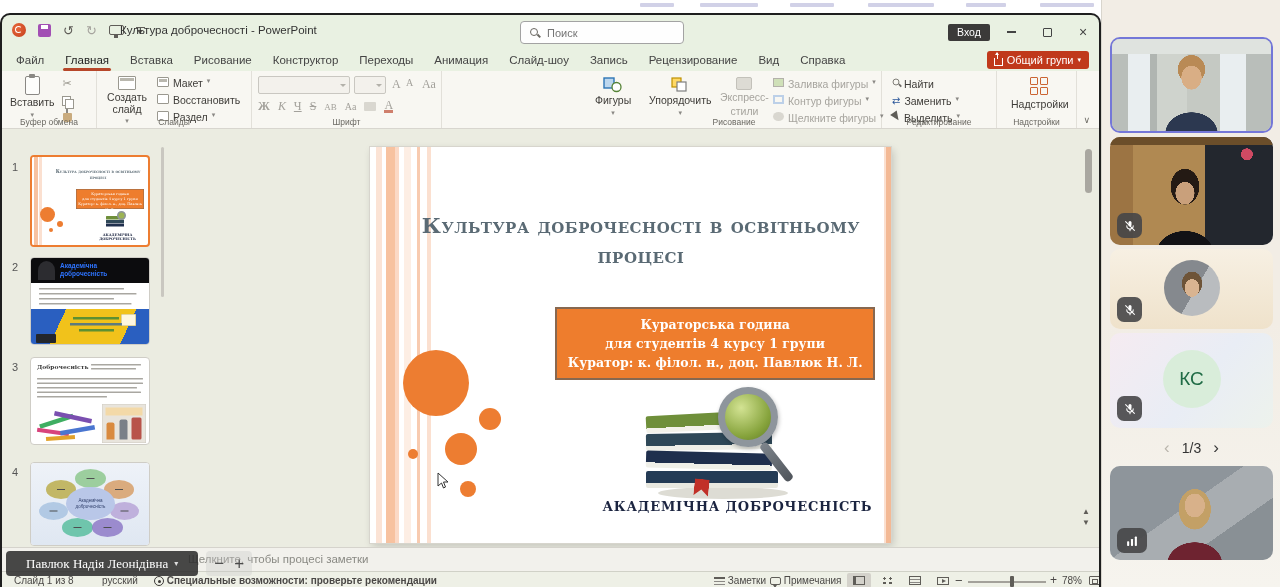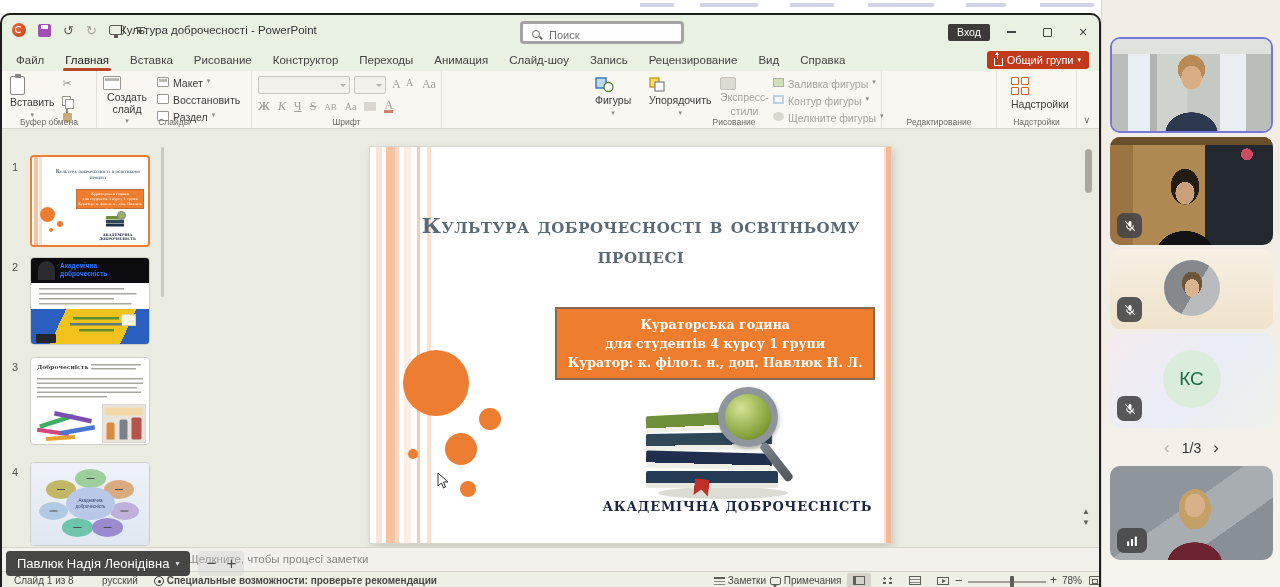--- a/index.html
+++ b/index.html
@@ -22,21 +22,21 @@
   .ppt-logo::after { content:""; position:absolute; left:3px; top:3px; width:5px; height:5px; border:1.8px solid #fff; border-right-color:transparent; border-radius:50%; }
   .save-ico { width:13px; height:13px; background:#a24fb4; border-radius:2px; position:relative; }
   .save-ico::after { content:""; position:absolute; left:3px; top:1px; width:7px; height:4px; background:#fff; }
   .glyph-btn { font-size:13px; color:#5f5d58; line-height:1; }
   .glyph-dim { color:#a6a49e; }
   .pres-ico { width:15px; height:10px; border:1.5px solid #5f5d58; border-radius:2px; position:relative; }
   .pres-ico::after { content:""; position:absolute; left:4px; bottom:-4px; width:4px; height:3px; background:#5f5d58; }
   .more-ico { width:9px; border-top:1.4px solid #5f5d58; position:relative; height:7px; }
   .more-ico::after { content:""; position:absolute; left:1px; top:2px; border-left:3.5px solid transparent; border-right:3.5px solid transparent; border-top:4px solid #5f5d58; }
   .win-title { position:absolute; left:118px; top:9px; font-size:11.5px; color:#333; }
-  .searchbox { position:absolute; left:518px; top:6px; width:164px; height:23px; background:#fefefe; border:3px solid #a3a3a3; border-radius:4px; }
+  .searchbox { position:absolute; left:518px; top:6px; width:164px; height:23px; background:#fefefe; border:1px solid #a3a3a3; border-radius:4px; }
   .searchbox input { position:absolute; left:26px; top:0; width:130px; height:21px; border:none; outline:none; background:transparent; font-size:11px; color:#777; font-family:"Liberation Sans",sans-serif; }
   .mag { width:8px; height:8px; border:1.5px solid #6a6862; border-radius:50%; position:relative; display:inline-block; }
   .mag::after { content:""; position:absolute; width:4px; height:1.5px; background:#6a6862; transform:rotate(45deg); right:-3.5px; bottom:-1px; }
   .signin { position:absolute; left:946px; top:9px; height:17px; padding:2px 9px; background:#3b3a39; color:#fff; font-size:10.5px; border-radius:2px; }
   .winctl { position:absolute; top:10px; width:14px; height:14px; display:flex; align-items:center; justify-content:center; color:#444; }
   .min-bar { width:9px; height:1.4px; background:#444; }
   .max-box { width:9px; height:9px; border:1.3px solid #444; border-radius:1px; }
   .x-glyph { font-size:14px; line-height:1; }
 
   
@@ -47,21 +47,21 @@
   .share-btn { position:absolute; right:10px; top:36px; height:18px; background:#c0391b; color:#fff; font-size:11px;
                border-radius:3px; padding:2px 8px 2px 7px; display:flex; align-items:center; gap:4px; }
   .share-ico { width:9px; height:8px; border:1.2px solid #fff; border-top:none; position:relative; margin-top:3px; }
   .share-ico::after { content:""; position:absolute; left:2.2px; top:-5px; width:1.4px; height:6px; background:#fff; }
   .share-ico::before { content:""; position:absolute; left:0.6px; top:-5.4px; border-left:2.4px solid transparent; border-right:2.4px solid transparent; border-bottom:3px solid #fff; }
 
   
   .ribbon { position:absolute; left:0; top:56px; right:0; height:58px; background:#f8f7f2; border-bottom:1px solid #d8d6cf; }
   .rgroup { position:absolute; top:0; height:57px; border-right:1px solid #e2e0d9; }
   .glabel { position:absolute; bottom:1px; left:0; right:0; text-align:center; font-size:8.5px; color:#6a6862; }
-  .bigbtn { display:flex; flex-direction:column; gap:2px; font-size:10.5px; color:#3e3c38; text-align:center; line-height:1.1; }
+  .bigbtn { display:flex; flex-direction:column; align-items:center; gap:2px; font-size:10.5px; color:#3e3c38; text-align:center; line-height:1.1; }
   .smrow { display:flex; align-items:flex-start; gap:4px; font-size:10.5px; color:#3e3c38; white-space:nowrap; }
   .dd { font-size:7px; color:#8a8884; }
   .clip-ico { width:15px; height:19px; border:1.6px solid #8a8884; border-radius:2px; position:relative; background:#fdfdfb; }
   .clip-ico::after { content:""; position:absolute; left:3.5px; top:-3px; width:6px; height:3.5px; background:#8a8884; border-radius:1px; }
   .mini-ico { width:12px; height:10px; border:1.2px solid #9a988f; border-radius:1px; background:#fff; position:relative; }
   .mini-ico.hdr::after { content:""; position:absolute; left:1px; top:1px; right:1px; height:2.5px; background:#b9b7ae; }
   .combo { height:18px; background:#f3f1ec; border:1px solid #c9c7c1; border-radius:2px; position:relative; }
   .combo::after { content:""; position:absolute; right:3px; top:7px; border-left:3px solid transparent; border-right:3px solid transparent; border-top:3.5px solid #b3b1aa; }
   .fletter { font-size:12px; color:#a3a19b; font-family:"Liberation Serif",serif; }
   .ico-lines { width:13px; height:10px; background:repeating-linear-gradient(to bottom,#989690 0 1.6px,transparent 1.6px 4.4px); }
@@ -134,21 +134,21 @@
   .vb-show { width:12px; height:8px; border:1.1px solid #5f5d58; position:relative; }
   .vb-show::after { content:""; position:absolute; left:3.5px; top:1px; border-top:2.5px solid transparent; border-bottom:2.5px solid transparent; border-left:4px solid #5f5d58; }
   .zoom-track { position:absolute; top:9px; width:78px; height:2px; background:#a3a19a; }
   .zoom-thumb { position:absolute; top:-5px; left:42px; width:4px; height:11px; background:#5f5d58; border-radius:1px; }
   .fit-ico { width:11px; height:9px; border:1.2px solid #5f5d58; border-radius:1px; position:relative; }
   .fit-ico::after { content:""; position:absolute; left:2.5px; top:1.5px; width:4px; height:3px; border:1px solid #5f5d58; }
 
   
   .presenter { left:6px; top:551px; height:25px; display:flex; align-items:center; gap:8px; z-index:50; }
   .pr-pill { background:rgba(45,45,45,.87); color:#fff; border-radius:4px; height:25px; display:flex; align-items:center;
-             gap:6px; padding:0 11px; font-size:13px; white-space:nowrap; }
+             gap:6px; padding:0 20px; font-size:13px; white-space:nowrap;font-family:Liberation Serif, serif; }
   .pr-caret { font-size:8px; color:#ddd; }
   .zoom-pill { display:flex; align-items:center; gap:10px; font-size:17px; color:#4a4a4a;
                background:rgba(200,200,200,.35); border-radius:4px; height:25px; padding:0 8px; }
 
   
   .sidebar { left:1101px; top:0; width:179px; height:587px; background:linear-gradient(#f2ede5 0 55%,#f6f4ee); border-left:1px solid #d8d5cd; }
   .tile { position:absolute; left:8px; width:163px; border-radius:10px; overflow:hidden; background:#ddd; }
   .tile-active { border:2.5px solid #7477D8; }
   .paint { position:absolute; inset:0; }
   .badge { position:absolute; left:7px; bottom:7px; width:25px; height:25px; border-radius:7px;
@@ -321,20 +321,36 @@
         <div class="smrow" style="color:#a6a49e">
             <span style="width:11px;height:9px;background:#d9d7d0;border-radius:50%"></span>
             <span>Щелкните фигуры</span>
             <span class="dd">▾</span>
           </div>
       </div>
       <div class="glabel">Рисование</div>
     </div>
 
     <div class="rgroup" style="left:880px;width:115px">
+      <div style="position:absolute;left:10px;top:7px;display:flex;flex-direction:column;gap:5px">
+        <div class="smrow">
+            <span class="mag" style="transform:scale(.85)"></span>
+            <span>Найти</span>
+          </div>
+        <div class="smrow">
+            <span style="color:#2b579a;font-size:10px">⇄</span>
+            <span>Заменить</span>
+            <span class="dd">▾</span>
+          </div>
+        <div class="smrow">
+            <span class="sel-arrow"></span>
+            <span>Выделить</span>
+            <span class="dd">▾</span>
+          </div>
+      </div>
       <div class="glabel">Редактирование</div>
     </div>
 
     <div class="rgroup" style="left:995px;width:80px">
       <div class="bigbtn" style="position:absolute;left:14px;top:6px">
         <span class="addins-ico">
             <span></span>
             <span></span>
             <span></span>
             <span></span>

